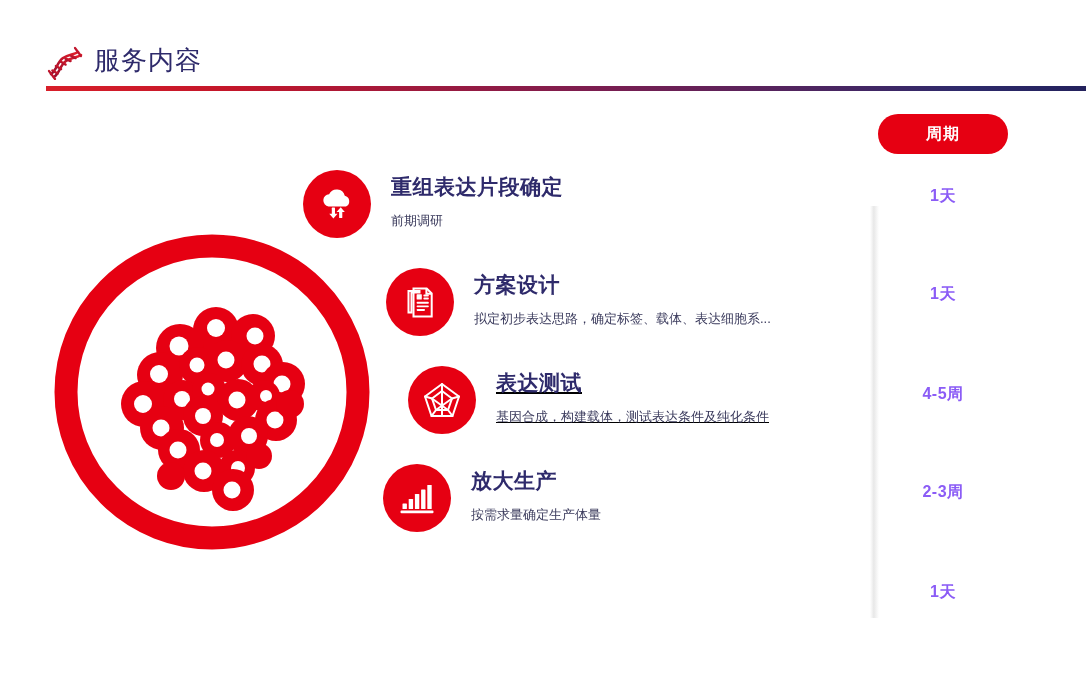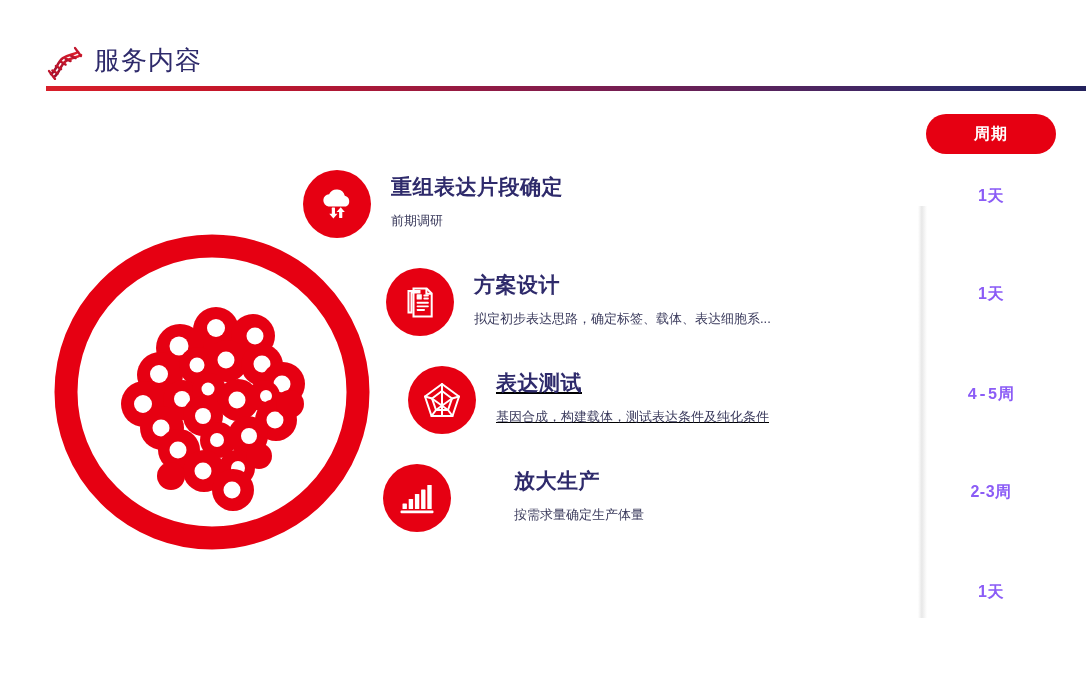--- a/index.html
+++ b/index.html
@@ -74,21 +74,21 @@
   .step-row {
     position: absolute;
     height: 96px;
     display: flex;
     align-items: center;
   }
 
   .step-row-0 { left: 303px; top: 6px;   }
   .step-row-1 { left: 386px; top: 104px; }
   .step-row-2 { left: 408px; top: 202px; text-decoration: underline; }
-  .step-row-3 { left: 383px; top: 300px; gap: 43px; }
+  .step-row-3 { left: 383px; top: 300px; }
   .step-row-4 { left: 303px; top: 400px; }
 
   .step-icon-circle {
     width: 68px;
     height: 68px;
     min-width: 68px;
     border-radius: 50%;
     background: #e60012;
     display: flex;
     align-items: center;
@@ -116,21 +116,21 @@
     font-size: 13px;
     color: #3a3a5c;
     line-height: 22px;
     margin-top: 11px;
     white-space: nowrap;
   }
 
   
   #duration-column {
     position: absolute;
-    left: 908px;
+    left: 860px;
     top: 106px;
     width: 178px;
     height: 540px;
   }
 
   #duration-divider {
     position: absolute;
     left: 10px;
     top: 100px;
     width: 9px;
@@ -161,21 +161,21 @@
     width: 130px;
     text-align: center;
     font-size: 16px;
     font-weight: bold;
     color: #8b5cf6;
     letter-spacing: 0.5px;
   }
 
   .duration-value-0 { top: 80px;  }
   .duration-value-1 { top: 178px; }
-  .duration-value-2 { top: 278px; font-family: Liberation Mono, monospace; }
+  .duration-value-2 { top: 278px; }
   .duration-value-3 { top: 376px; }
   .duration-value-4 { top: 476px; }
 </style>
 </head>
 <body>
 
 <div id="page-header">
 
   <div id="dna-icon">
     <svg viewBox="0 0 42 34" width="42" height="34">

